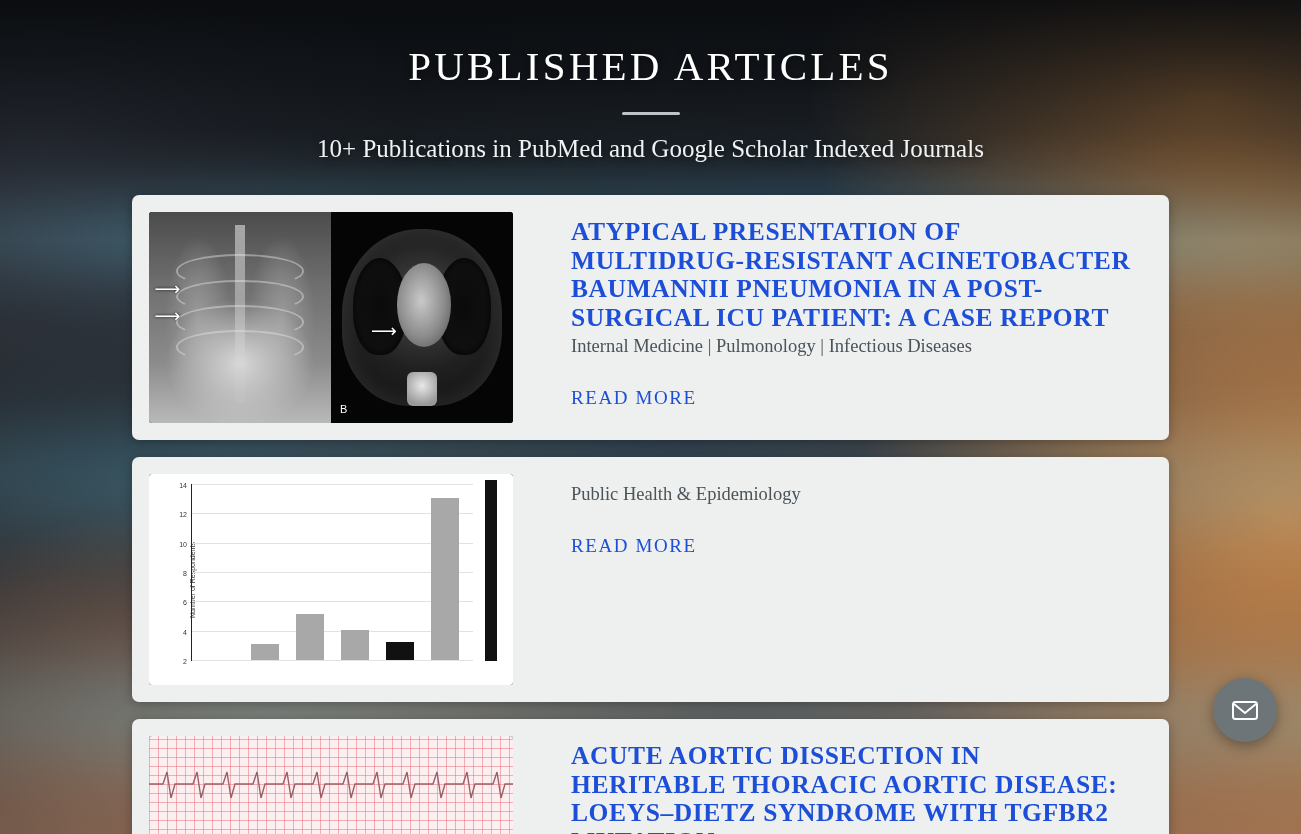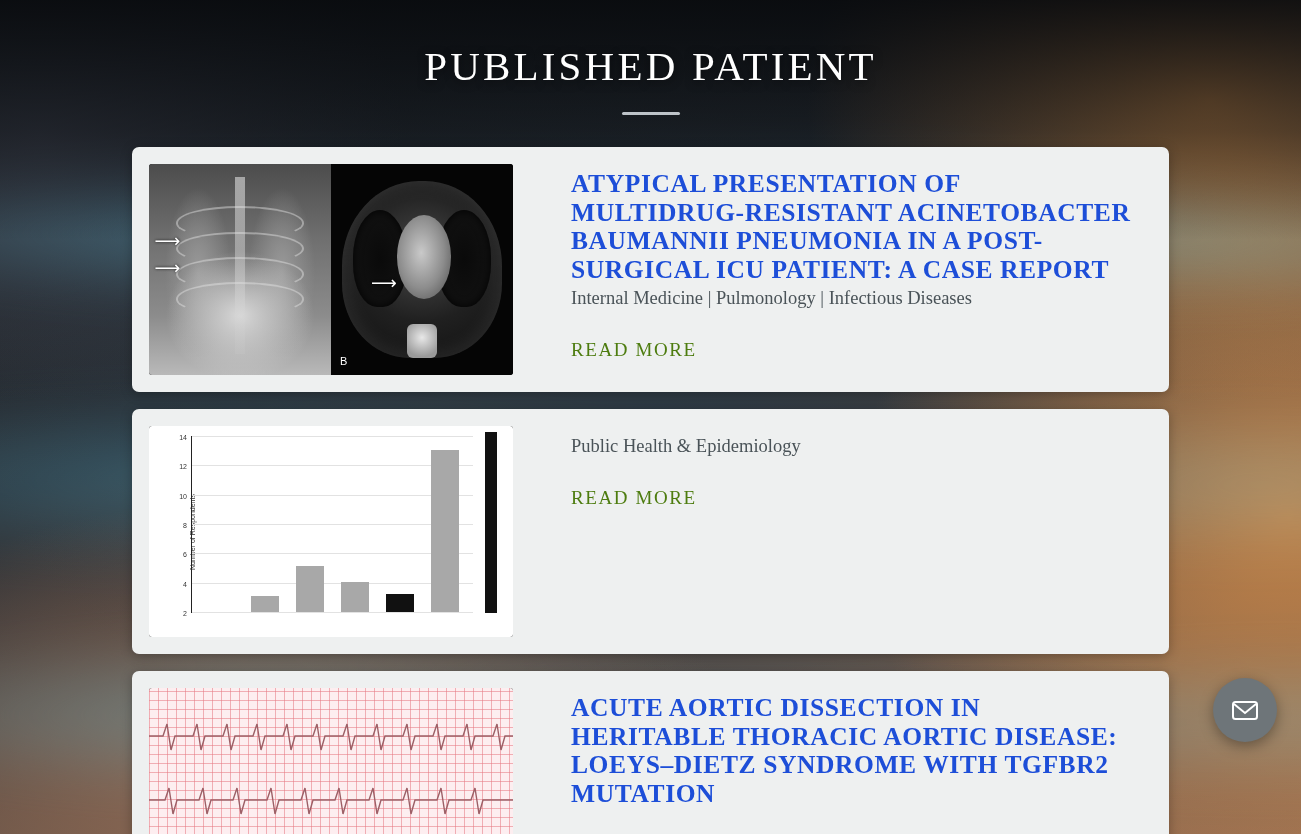--- a/index.html
+++ b/index.html
@@ -144,21 +144,21 @@
   .card-tags {
     margin-top: 4px;
     font-size: 18.5px;
     color: #4a5358;
   }
   .read-more {
     display: inline-block;
     margin-top: 30px;
     font-size: 19px;
     letter-spacing: 1.6px;
-    color: #4d7c0f;
+    color: #1d4ed8;
     font-weight: 400;
     text-transform: uppercase;
     background: none;
     border: none;
     font-family: "Liberation Serif", serif;
     cursor: pointer;
     padding: 0;
   }
 
   
@@ -333,22 +333,23 @@
   <div class="bg-base"></div>
   <div class="bg-wave w1"></div>
   <div class="bg-wave w2"></div>
   <div class="bg-wave w3"></div>
   <div class="bg-dark-top"></div>
 </div>
 
 <div class="page">
 
   <div class="header">
-    <h1 class="page-title">PUBLISHED PATIENT</h1>
+    <h1 class="page-title">PUBLISHED ARTICLES</h1>
     <div class="title-rule"></div>
+    <div class="subtitle">10+ Publications in PubMed and Google Scholar Indexed Journals</div>
   </div>
 
   <div class="cards">
 
     <div class="card">
       <div class="card-thumb">
         <div class="xray">
           <div class="rib" style="top:20%"></div>
           <div class="rib" style="top:32%"></div>
           <div class="rib" style="top:44%"></div>

